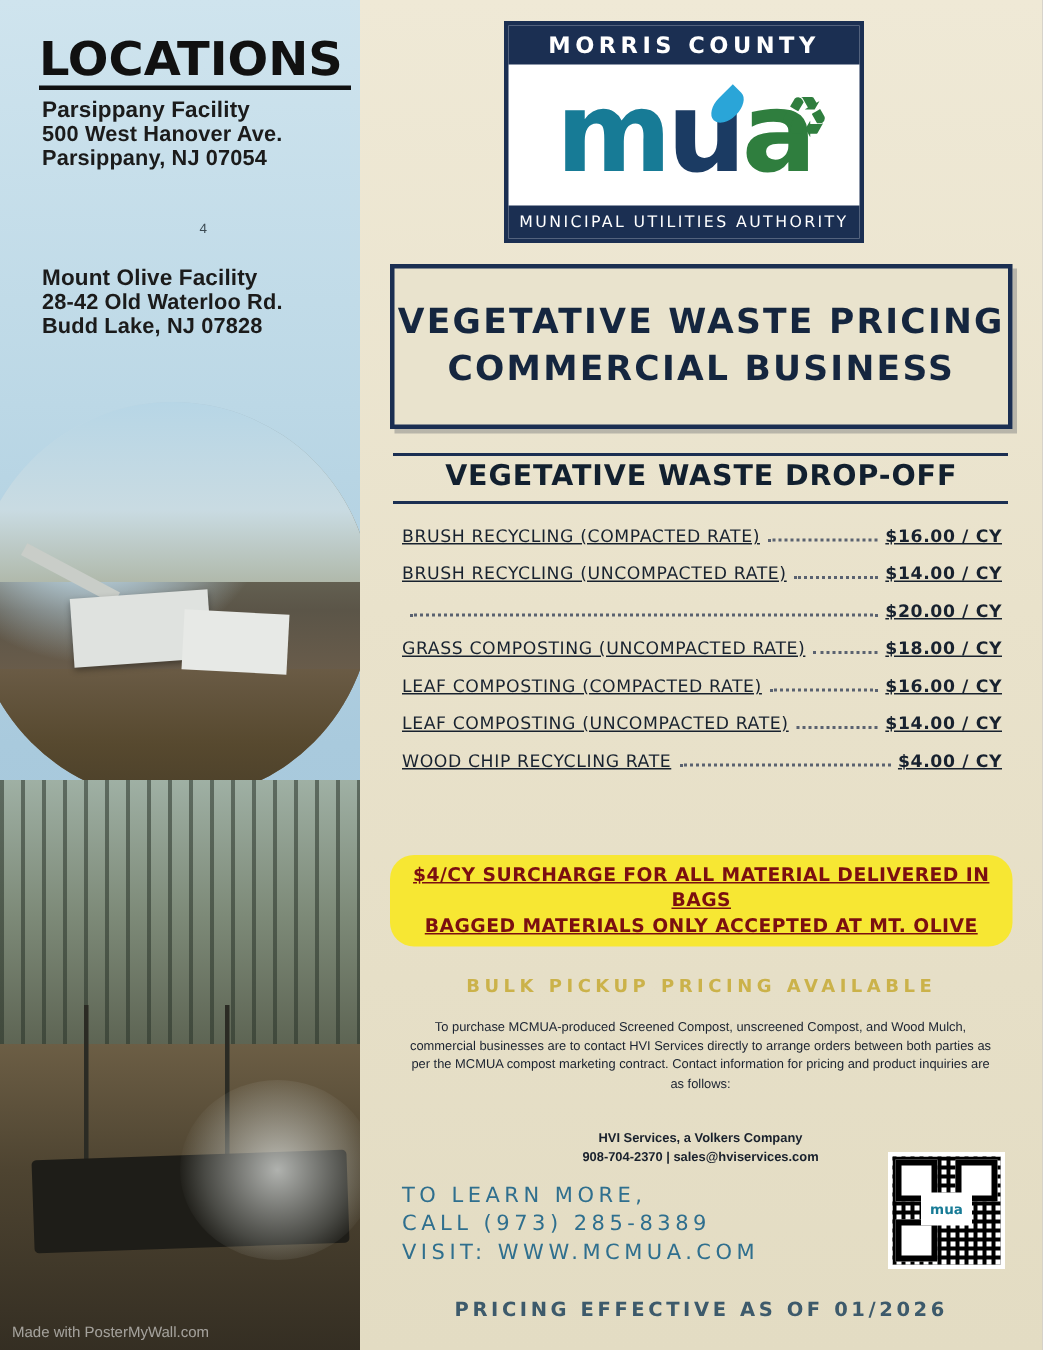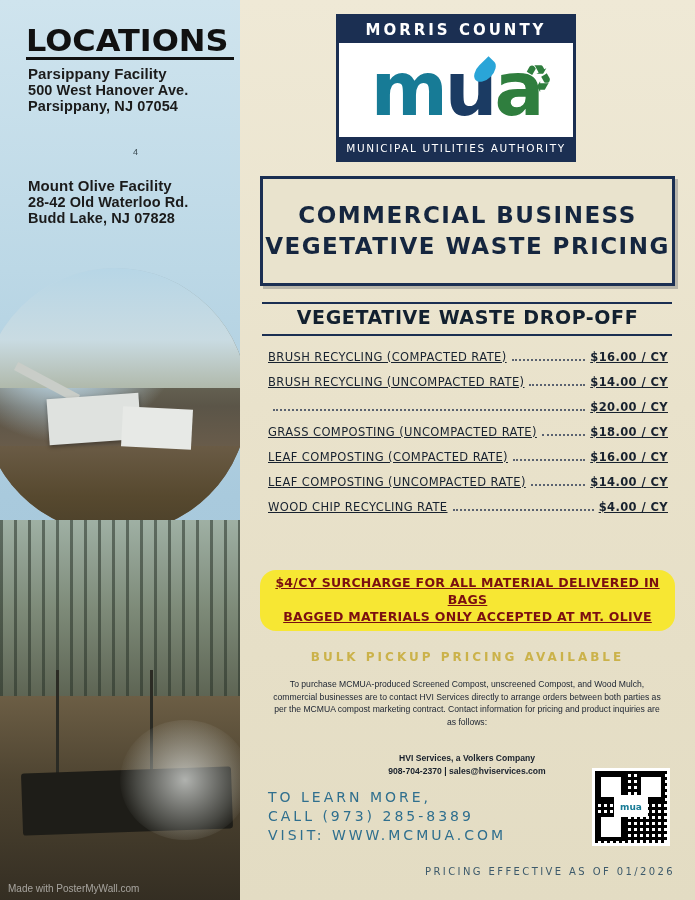--- a/index.html
+++ b/index.html
@@ -181,22 +181,22 @@
     position:absolute;left:32px;top:752px;width:390px;text-align:center;
     font-family:"Liberation Sans",sans-serif;font-size:8.6px;line-height:13px;color:#18202c;font-weight:bold;
   }
 
   .learn{
     position:absolute;left:28px;top:788px;
     font-family:"DejaVu Sans",sans-serif;font-weight:normal;font-size:14px;letter-spacing:3px;
     color:#2f6f8e;line-height:19px;
   }
   .effective{
-    position:absolute;left:20px;top:866px;width:415px;text-align:right;
-    font-family:"DejaVu Sans",sans-serif;font-weight:normal;font-size:10px;letter-spacing:2.4px;color:#3d5a6b;
+    position:absolute;left:20px;top:866px;width:415px;text-align:center;
+    font-family:"DejaVu Sans",sans-serif;font-weight:bold;font-size:13px;letter-spacing:2.4px;color:#3d5a6b;
   }
 
   
   .qr{
     position:absolute;left:352px;top:768px;width:78px;height:78px;background:#fff;padding:3px;box-sizing:border-box;
   }
   .qr-inner{
     width:100%;height:100%;
     background-image:
       linear-gradient(90deg,#000 50%,transparent 50%),
@@ -271,22 +271,22 @@
           <span class="drop"></span>
         </span>
         <span class="recycle">♻</span>
       </div>
       <div class="logo-bot">
         <span>MUNICIPAL UTILITIES AUTHORITY</span>
       </div>
     </div>
 
     <div class="title-box">
+      <div>VEGETATIVE WASTE PRICING</div>
       <div>COMMERCIAL BUSINESS</div>
-      <div>VEGETATIVE WASTE PRICING</div>
     </div>
 
     <div class="rule rule-a"></div>
     <div class="section-head">VEGETATIVE WASTE DROP-OFF</div>
     <div class="rule rule-b"></div>
 
     <div class="prices">
       <div class="prow">
         <span class="lbl">BRUSH RECYCLING (COMPACTED RATE)</span>
         <span class="dots"></span>

